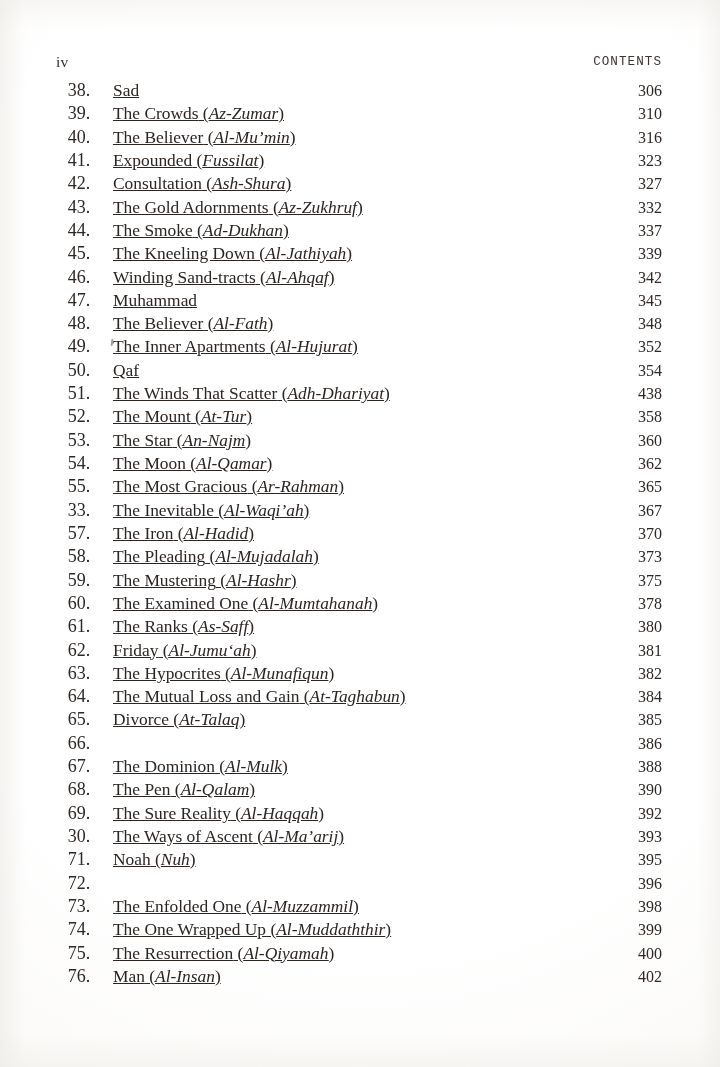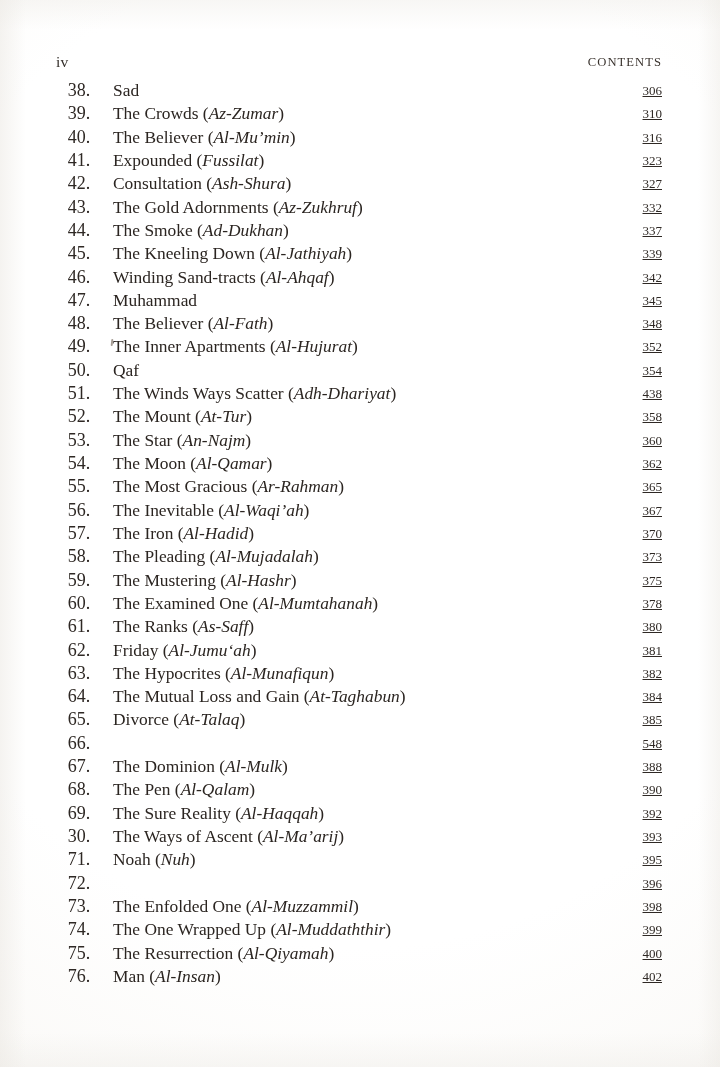--- a/index.html
+++ b/index.html
@@ -59,20 +59,21 @@
   .folio {
     font-size: 15.5px;
     letter-spacing: 0.2px;
     color: #35302b;
   }
   .head-title {
     font-size: 12.6px;
     letter-spacing: 1.05px;
     color: #3a332e;
     white-space: nowrap;
+    font-family: Liberation Mono, monospace;
   }
 
   
   .toc {
     position: absolute;
     left: 56px;
     right: 58px;
     top: 79px;
   }
   .toc-row {
@@ -87,33 +88,33 @@
     width: 46px;
     text-align: center;
     font-size: 18px;
     color: #2e2824;
   }
   .row-title {
     position: absolute;
     left: 57px;
     font-size: 17.4px;
     color: #2b2521;
+    text-decoration: underline;
   }
   .row-title i {
     font-style: italic;
     text-align: center;
   }
   .row-page {
     position: absolute;
     right: 0;
-    font-size: 13px;
+    font-size: 16px;
     text-align: right;
     color: #2e2824;
     font-variant-numeric: lining-nums;
-    text-decoration: underline;
   }
 
   
   .speck {
     position: absolute;
     left: 55px;
     top: 4px;
     width: 2px;
     height: 7px;
     background: #6b5b4e;
@@ -196,21 +197,21 @@
         <span class="row-title"><span>The Inner Apartments</span> (<i>Al-Hujurat</i>)</span>
         <span class="row-page">352</span>
       </div>
       <div class="toc-row">
         <span class="row-num">50.</span>
         <span class="row-title"><span>Qaf</span></span>
         <span class="row-page">354</span>
       </div>
       <div class="toc-row">
         <span class="row-num">51.</span>
-        <span class="row-title"><span>The Winds Ways Scatter</span> (<i>Adh-Dhariyat</i>)</span>
+        <span class="row-title"><span>The Winds That Scatter</span> (<i>Adh-Dhariyat</i>)</span>
         <span class="row-page">438</span>
       </div>
       <div class="toc-row">
         <span class="row-num">52.</span>
         <span class="row-title"><span>The Mount</span> (<i>At-Tur</i>)</span>
         <span class="row-page">358</span>
       </div>
       <div class="toc-row">
         <span class="row-num">53.</span>
         <span class="row-title"><span>The Star</span> (<i>An-Najm</i>)</span>
@@ -220,21 +221,21 @@
         <span class="row-num">54.</span>
         <span class="row-title"><span>The Moon</span> (<i>Al-Qamar</i>)</span>
         <span class="row-page">362</span>
       </div>
       <div class="toc-row">
         <span class="row-num">55.</span>
         <span class="row-title"><span>The Most Gracious</span> (<i>Ar-Rahman</i>)</span>
         <span class="row-page">365</span>
       </div>
       <div class="toc-row">
-        <span class="row-num">56.</span>
+        <span class="row-num">33.</span>
         <span class="row-title"><span>The Inevitable</span> (<i>Al-Waqi’ah</i>)</span>
         <span class="row-page">367</span>
       </div>
       <div class="toc-row">
         <span class="row-num">57.</span>
         <span class="row-title"><span>The Iron</span> (<i>Al-Hadid</i>)</span>
         <span class="row-page">370</span>
       </div>
       <div class="toc-row">
         <span class="row-num">58.</span>
@@ -271,21 +272,21 @@
         <span class="row-title"><span>The Mutual Loss and Gain</span> (<i>At-Taghabun</i>)</span>
         <span class="row-page">384</span>
       </div>
       <div class="toc-row">
         <span class="row-num">65.</span>
         <span class="row-title"><span>Divorce</span> (<i>At-Talaq</i>)</span>
         <span class="row-page">385</span>
       </div>
       <div class="toc-row">
         <span class="row-num">66.</span>
-        <span class="row-page">548</span>
+        <span class="row-page">386</span>
       </div>
       <div class="toc-row">
         <span class="row-num">67.</span>
         <span class="row-title"><span>The Dominion</span> (<i>Al-Mulk</i>)</span>
         <span class="row-page">388</span>
       </div>
       <div class="toc-row">
         <span class="row-num">68.</span>
         <span class="row-title"><span>The Pen</span> (<i>Al-Qalam</i>)</span>
         <span class="row-page">390</span>

